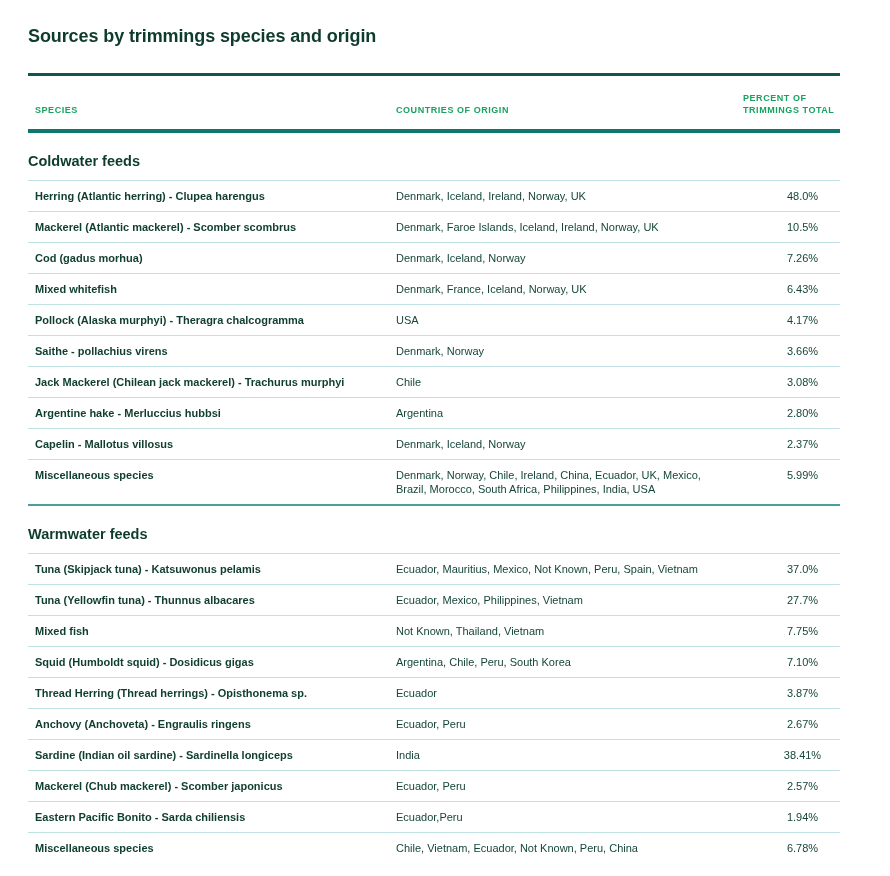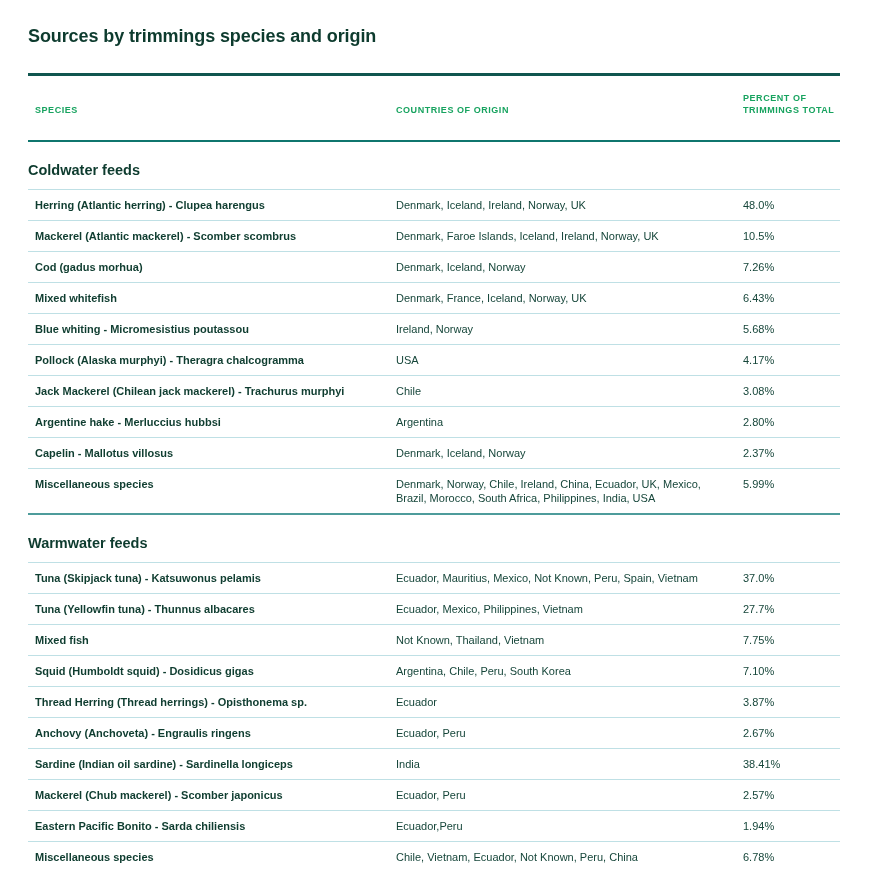--- a/index.html
+++ b/index.html
@@ -44,23 +44,23 @@
   col.c-percent   { width: 129px; }
 
   thead tr.head-row th {
     text-align: left;
     vertical-align: bottom;
     font-size: 9px;
     font-weight: bold;
     letter-spacing: 0.55px;
     color: #17a35f;
     text-transform: uppercase;
-    padding: 6px 0 24px 0;
+    padding: 6px 0 13px 0;
     border-top: 3px solid #10564f;
-    border-bottom: 2px solid #0f766e;
+    border-bottom: 4px solid #0f766e;
     line-height: 11.5px;
     height: 34px;
   }
   thead tr.head-row th.th-species   { padding-left: 7px; }
   thead tr.head-row th.th-countries { padding-left: 5px; }
   thead tr.head-row th.th-percent   { padding-left: 10px; }
 
   tr.section-row td {
     padding: 0;
     border: none;
@@ -93,20 +93,21 @@
   tbody tr.data-row td.td-countries {
     font-weight: normal;
     padding-left: 5px;
     color: #16463a;
     padding-right: 12px;
   }
   tbody tr.data-row td.td-percent {
     font-weight: normal;
     padding-left: 10px;
     color: #16463a;
+    text-align: center;
   }
   tbody tr.data-row.first-of-section td {
     border-top: 1.5px solid #bfe0e5;
   }
   tr.section-end td {
     padding: 0;
     height: 0;
     border-top: 2px solid #4e9c9b;
     border-bottom: none;
   }
@@ -154,28 +155,28 @@
           <td class="td-species">Cod (gadus morhua)</td>
           <td class="td-countries">Denmark, Iceland, Norway</td>
           <td class="td-percent">7.26%</td>
         </tr>
         <tr class="data-row">
           <td class="td-species">Mixed whitefish</td>
           <td class="td-countries">Denmark, France, Iceland, Norway, UK</td>
           <td class="td-percent">6.43%</td>
         </tr>
         <tr class="data-row">
-          <td class="td-species">Blue whiting - Micromesistius poutassou</td>
-          <td class="td-countries">Ireland, Norway</td>
-          <td class="td-percent">5.68%</td>
-        </tr>
-        <tr class="data-row">
           <td class="td-species">Pollock (Alaska murphyi) - Theragra chalcogramma</td>
           <td class="td-countries">USA</td>
           <td class="td-percent">4.17%</td>
+        </tr>
+        <tr class="data-row">
+          <td class="td-species">Saithe - pollachius virens</td>
+          <td class="td-countries">Denmark, Norway</td>
+          <td class="td-percent">3.66%</td>
         </tr>
         <tr class="data-row">
           <td class="td-species">Jack Mackerel (Chilean jack mackerel) - Trachurus murphyi</td>
           <td class="td-countries">Chile</td>
           <td class="td-percent">3.08%</td>
         </tr>
         <tr class="data-row">
           <td class="td-species">Argentine hake - Merluccius hubbsi</td>
           <td class="td-countries">Argentina</td>
           <td class="td-percent">2.80%</td>

